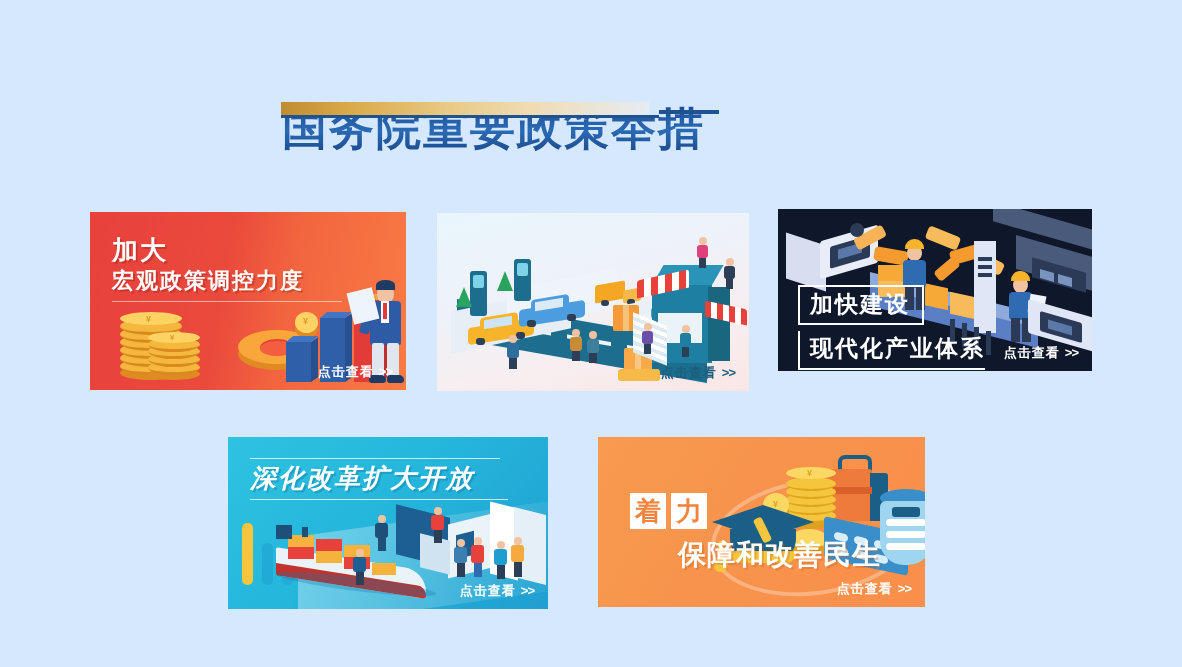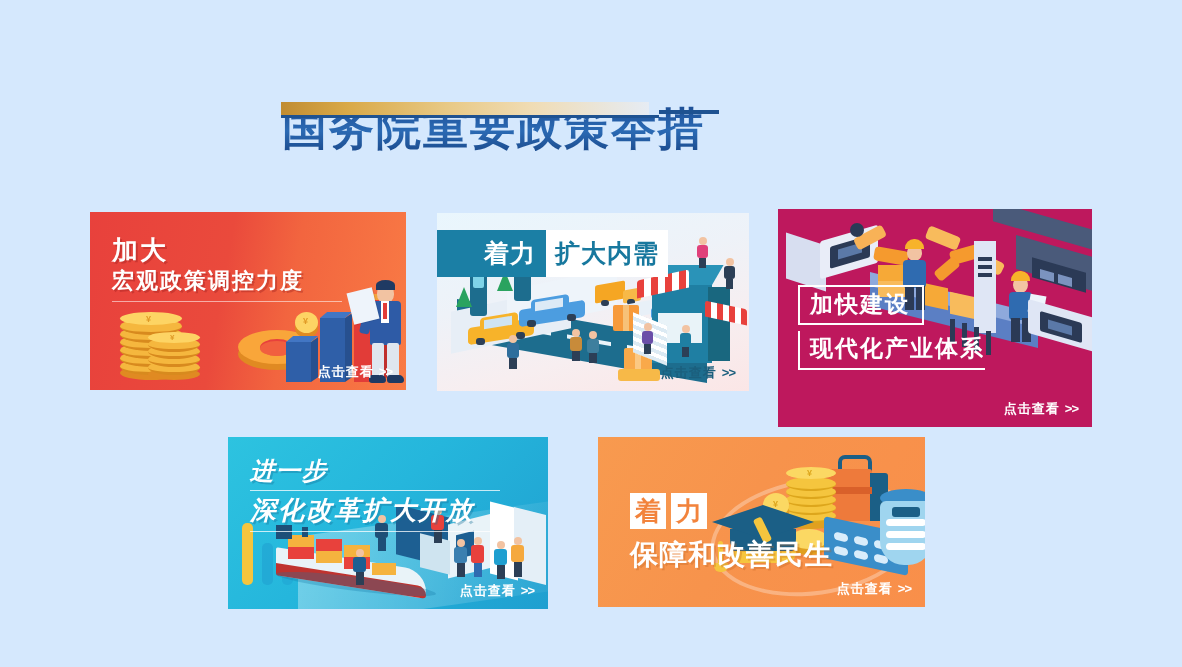--- a/index.html
+++ b/index.html
@@ -81,21 +81,21 @@
   #card-demand{left:437px;top:213px;width:312px;height:178px;
     background:linear-gradient(165deg,#e9f6fd 0%,#eef2f8 40%,#f7eef0 70%,#fbe6e6 100%);}
   #card-demand .banner{position:absolute;left:0;top:17px;height:47px;display:flex;z-index:25;}
   #card-demand .b-teal{background:#1b7fa5;display:flex;align-items:center;padding:0 10px 0 47px;}
   #card-demand .b-teal span{color:#fff;font-size:25px;font-weight:bold;letter-spacing:1px;}
   #card-demand .b-white{background:#fff;display:flex;align-items:center;padding:0 9px;}
   #card-demand .b-white span{color:#17789e;font-size:25px;font-weight:bold;letter-spacing:1px;}
   #card-demand .cta{color:#1b5f7d;}
 
   
-  #card-industry{left:778px;top:209px;width:314px;height:218px;background:#be185d;}
+  #card-industry{left:778px;top:209px;width:314px;height:162px;background:#0f172a;}
   #card-industry .t{position:absolute;left:20px;top:76px;z-index:25;}
   #card-industry .box1{display:inline-block;border:2px solid #fff;padding:2px 12px 3px 10px;}
   #card-industry .box1 span{color:#fff;font-size:23px;font-weight:bold;letter-spacing:2px;}
   #card-industry .box2{margin-top:6px;border-left:2px solid #fff;border-bottom:2px solid #fff;
       padding:2px 0 4px 10px;display:inline-block;}
   #card-industry .box2 span{color:#fff;font-size:23px;font-weight:bold;letter-spacing:2px;}
 
   
   #card-reform{left:228px;top:437px;width:320px;height:172px;
      background:linear-gradient(135deg,#2dc3e0 0%,#25b6dc 45%,#1f9fd0 100%);}
@@ -108,21 +108,21 @@
   #card-reform .r2{width:258px;height:1px;background:rgba(255,255,255,.75);margin-top:3px;}
 
   
   #card-welfare{left:598px;top:437px;width:327px;height:170px;
      background:linear-gradient(120deg,#f89a4f 0%,#f7934c 45%,#f98f4a 100%);}
   #card-welfare .t{position:absolute;left:32px;top:56px;z-index:25;}
   #card-welfare .zl{display:flex;gap:5px;}
   #card-welfare .zl b{background:#fff;color:#f2833c;font-size:26px;font-weight:bold;
      width:36px;height:36px;display:flex;align-items:center;justify-content:center;}
   #card-welfare .l2{margin-top:7px;color:#fff;font-size:28px;font-weight:bold;letter-spacing:1px;
-     text-shadow:2px 2px 0 rgba(190,95,30,.30);}
+     text-shadow:2px 2px 0 rgba(190,95,30,.30);margin-left:48px;}
   .ring-deco{position:absolute;border-radius:50%;border:4px solid rgba(255,255,255,.30);}
 </style>
 </head>
 <body>
 
 <div class="stage">
 
   <div id="title-block">
     <div class="title-line1-wrap">
       <div class="title-line1">国务院重要政策举措</div>
@@ -311,28 +311,20 @@
         <div style="position:absolute;left:0;top:8px;width:11px;height:13px;background:#6a4ea8;border-radius:3px;"></div>
         <div style="position:absolute;left:2px;top:21px;width:7px;height:10px;background:#2c3f56;"></div>
       </div>
       <div style="position:absolute;left:243px;top:112px;width:11px;height:32px;">
         <div style="position:absolute;left:2px;top:0;width:8px;height:8px;border-radius:50%;background:#f2c3a2;"></div>
         <div style="position:absolute;left:0;top:8px;width:11px;height:14px;background:#1f7fa3;border-radius:3px;"></div>
         <div style="position:absolute;left:2px;top:22px;width:7px;height:10px;background:#2c3f56;"></div>
       </div>
     </div>
 
-    <div class="banner">
-      <div class="b-teal">
-        <span>着力</span>
-      </div>
-      <div class="b-white">
-        <span>扩大内需</span>
-      </div>
-    </div>
     <div class="cta">
       <span>点击查看</span><span class="arrows">&gt;&gt;</span>
     </div>
   </div>
 
   <div class="card" id="card-industry">
     <div class="card-scene">
 
       <div style="position:absolute;left:8px;top:22px;width:92px;height:70px;">
         <div style="position:absolute;left:0;top:8px;width:40px;height:46px;background:#d7def0;transform:skewY(18deg);"></div>
@@ -487,21 +479,20 @@
         <div style="position:absolute;left:3px;top:25px;width:8px;height:15px;background:#2c3f56;"></div>
       </div>
       <div style="position:absolute;left:125px;top:112px;width:13px;height:36px;">
         <div style="position:absolute;left:3px;top:0;width:8px;height:8px;border-radius:50%;background:#f2c3a2;"></div>
         <div style="position:absolute;left:0;top:8px;width:13px;height:15px;background:#1d5f92;border-radius:3px;"></div>
         <div style="position:absolute;left:3px;top:23px;width:8px;height:13px;background:#2c3f56;"></div>
       </div>
     </div>
 
     <div class="t">
-      <div class="l1">进一步</div>
       <div class="r1"></div>
       <div class="l2">深化改革扩大开放</div>
       <div class="r2"></div>
     </div>
     <div class="cta">
       <span>点击查看</span><span class="arrows">&gt;&gt;</span>
     </div>
   </div>
 
   <div class="card" id="card-welfare">

